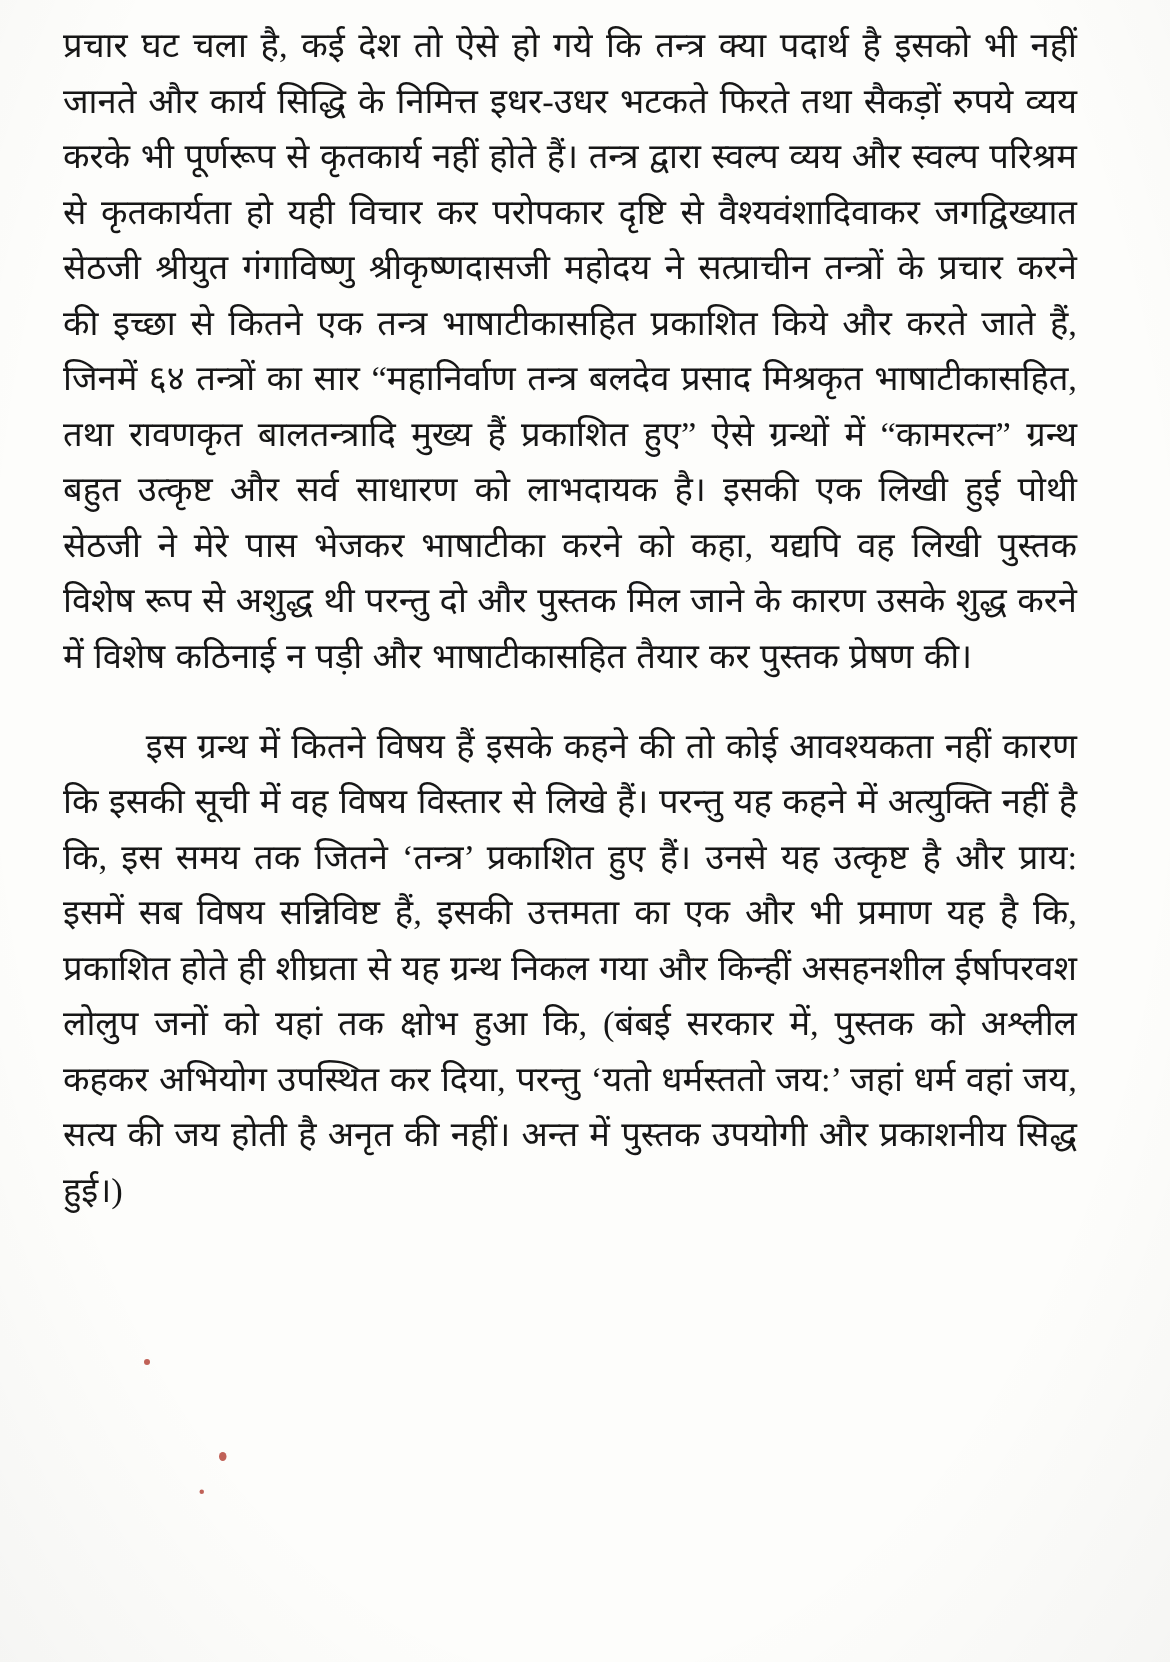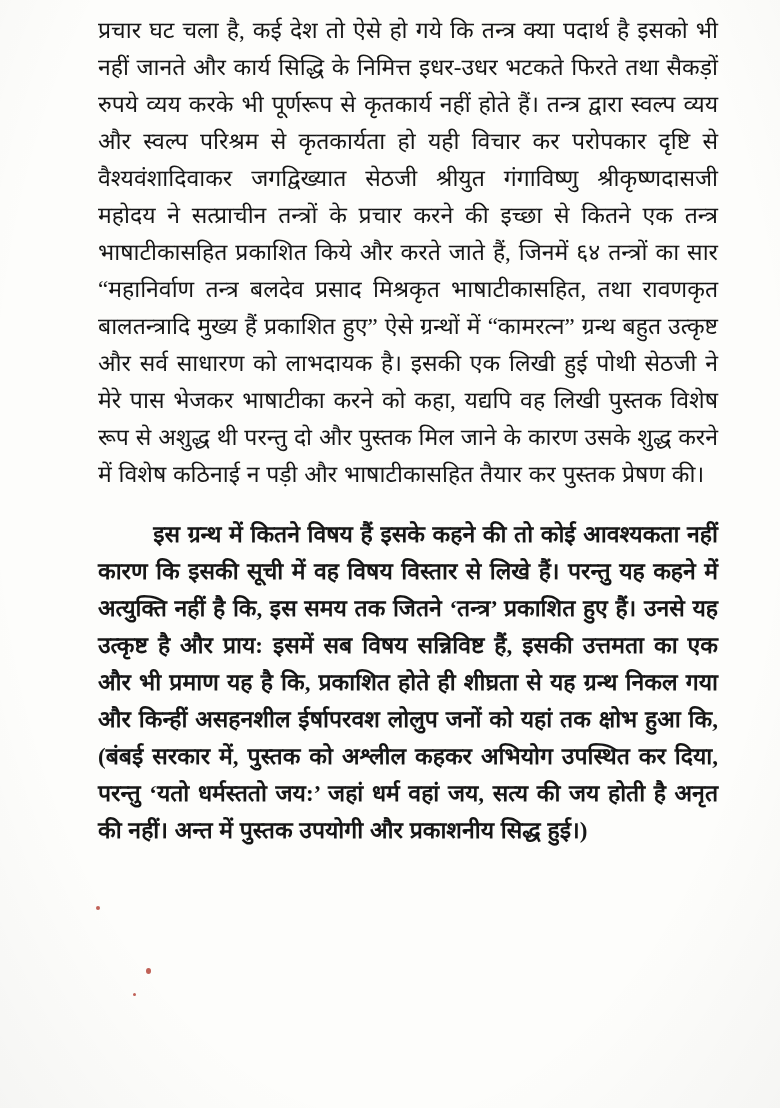--- a/index.html
+++ b/index.html
@@ -15,39 +15,38 @@
     }
     body {
       width: 780px;
       min-height: 1108px;
       font-family: "Liberation Serif", "DejaVu Serif", serif;
     }
     .page {
       position: relative;
       width: 780px;
       min-height: 1108px;
-      padding: 12px 62px 18px 98px;
+      padding: 12px 62px 18px 42px;
       background:
         radial-gradient(ellipse at 50% 40%, rgba(255,255,255,0) 70%, rgba(0,0,0,0.03) 100%),
         var(--paper);
       color: var(--ink);
     }
     .para {
       margin: 0;
       font-size: 23px;
       line-height: 37px;
       text-align: justify;
       text-justify: inter-word;
       color: var(--ink);
       word-spacing: 1px;
     }
     .para.indent {
       margin-top: 23px;
       text-indent: 2.4em;
-      font-weight: bold;
     }
     
     .speck {
       position: absolute;
       border-radius: 50%;
       background: var(--speck);
       opacity: 0.8;
     }
     .speck-1 { left: 96px; top: 906px; width: 4px; height: 4px; }
     .speck-2 { left: 146px; top: 968px; width: 5px; height: 6px; }

